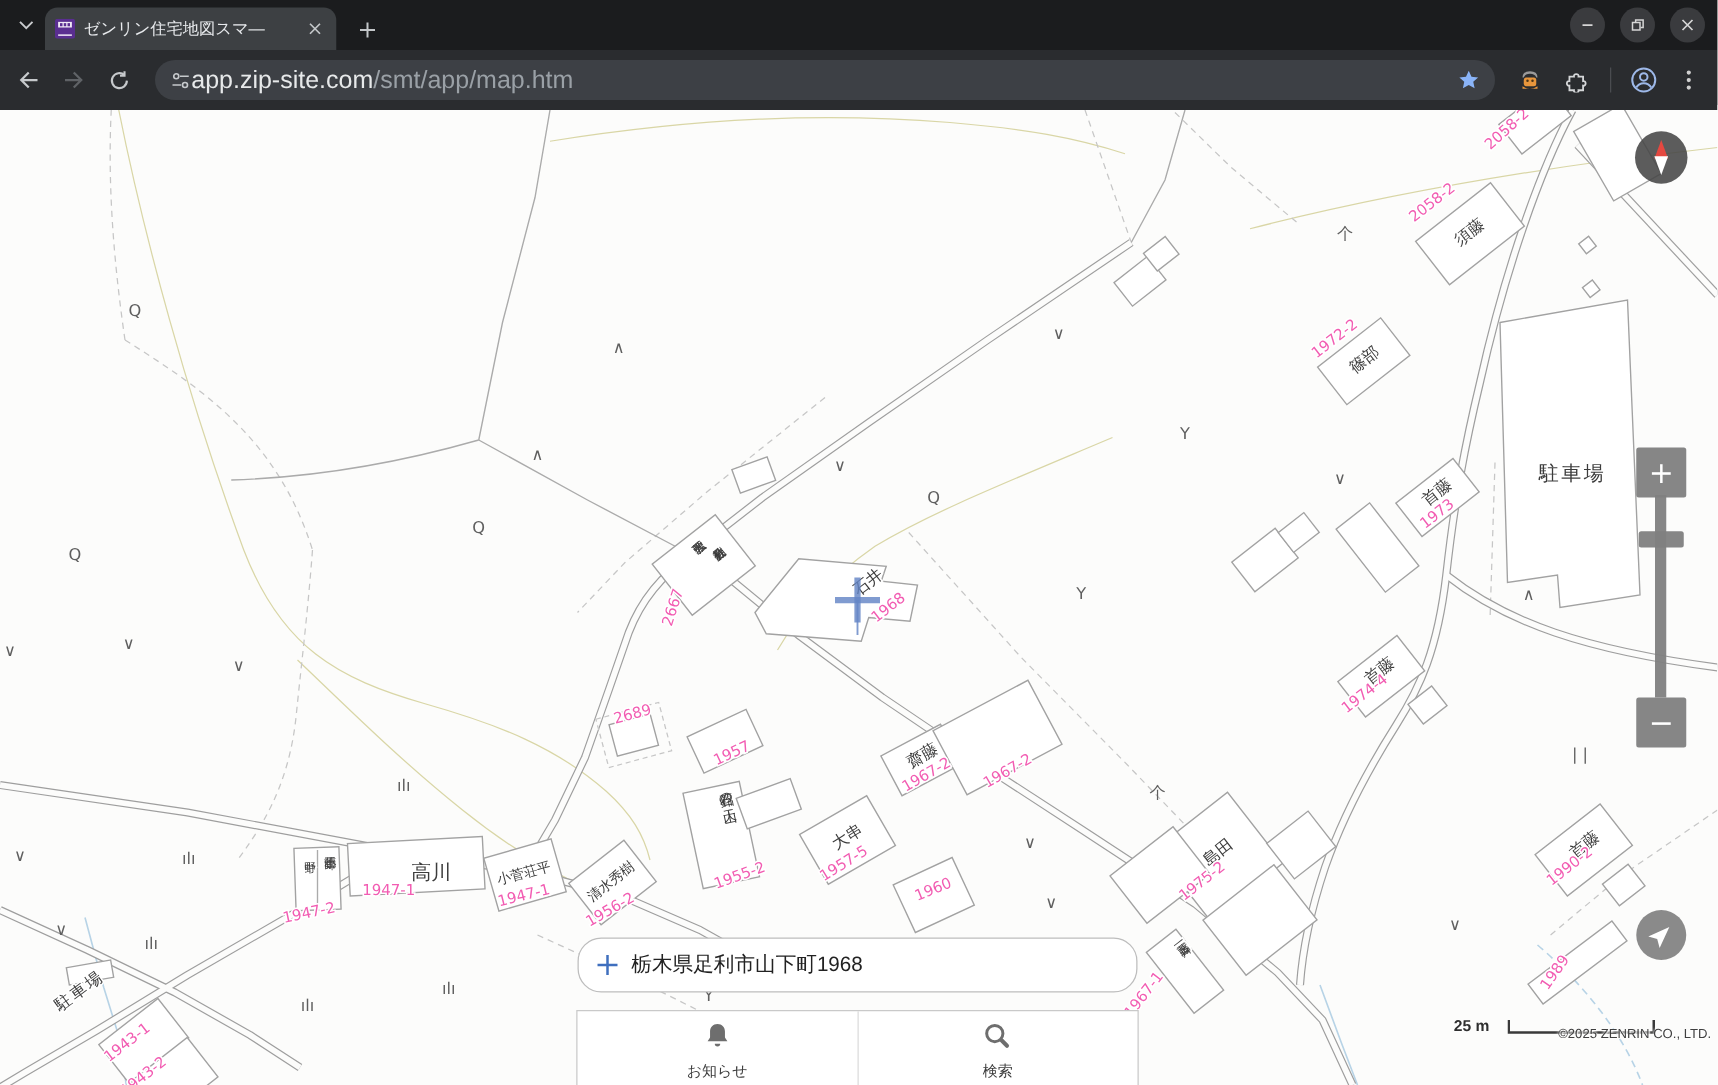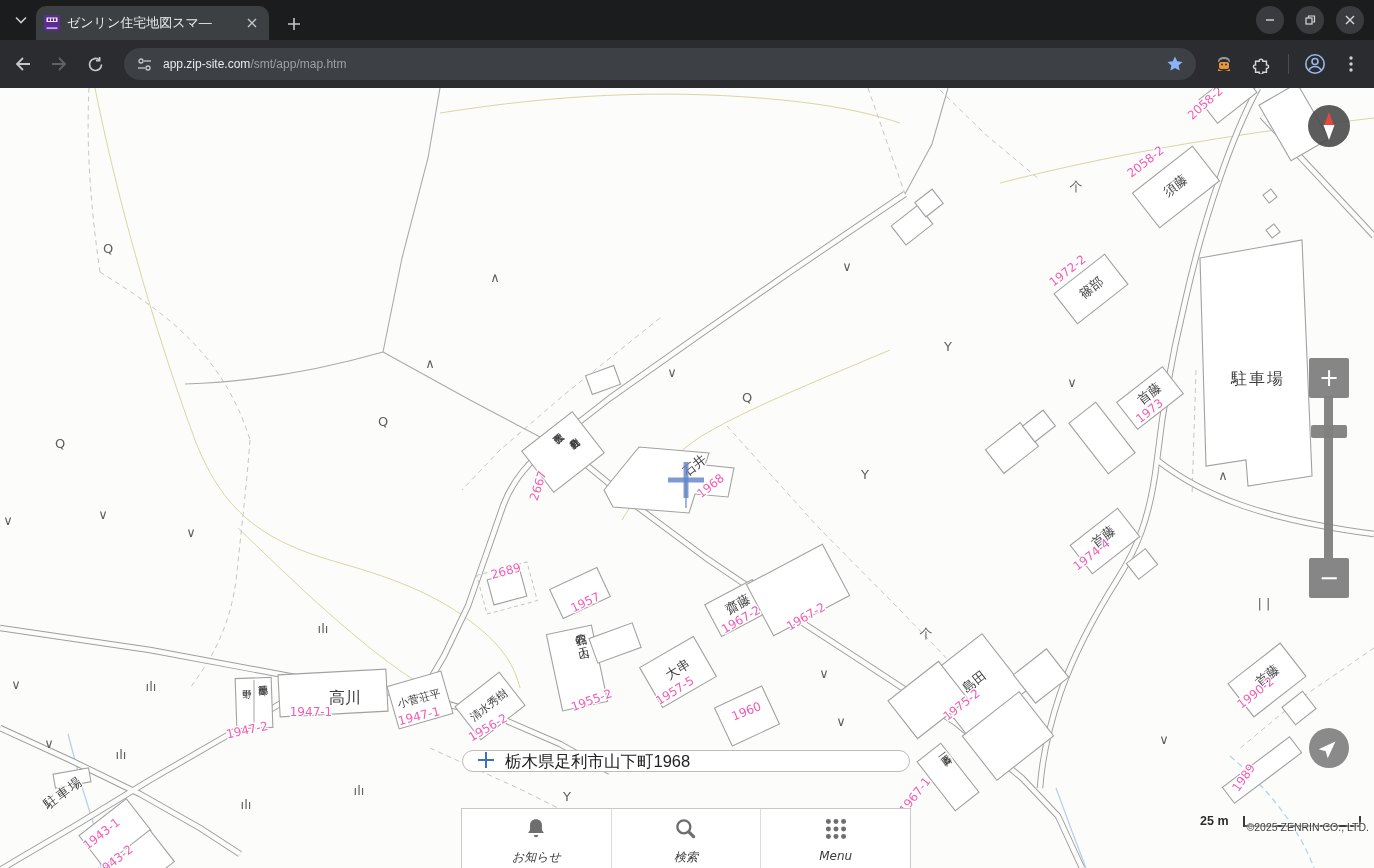--- a/index.html
+++ b/index.html
@@ -15,21 +15,21 @@
   .tab-title{flex:1;font-size:13px;color:#e8eaed;white-space:nowrap;overflow:hidden;}
   .favicon{width:16px;height:16px;flex:0 0 16px;}
   .tab-close{width:18px;height:18px;display:flex;align-items:center;justify-content:center;color:#c3c6c9;border-radius:50%;}
   .newtab{position:absolute;left:282px;top:12px;width:24px;height:24px;display:flex;align-items:center;justify-content:center;color:#c3c6c9;}
   .winctl{position:absolute;right:10px;top:6px;display:flex;gap:12px;}
   .wbtn{width:28px;height:28px;border-radius:50%;background:#3a3b3e;display:flex;align-items:center;justify-content:center;color:#d6d6d6;}
   .navbar{position:absolute;top:40px;left:0;right:0;height:48px;background:#2a2c2f;}
   .navicon{position:absolute;top:11px;width:26px;height:26px;display:flex;align-items:center;justify-content:center;}
   .omni{position:absolute;left:124px;top:8px;width:1072px;height:32px;border-radius:16px;background:#3d4045;
         display:flex;align-items:center;padding:0 12px;box-sizing:border-box;}
-  .url{font-size:12px;margin-left:10px;white-space:nowrap;}
+  .url{font-size:20px;white-space:nowrap;}
   .url .host{color:#e7e9ea;}
   .url .path{color:#9aa0a6;}
   .omni-star{margin-left:auto;}
   .divider-v{position:absolute;left:1288px;top:14px;width:1px;height:20px;background:#4a4c50;}
   
   .map-wrap{position:absolute;top:88px;left:0;width:1374px;height:780px;background:#fcfcfb;}
   #map-svg{position:absolute;top:0;left:0;}
   .contour{stroke:#d9d6a6;stroke-width:1;fill:none;}
   .thin{stroke:#ababab;stroke-width:1.1;fill:none;}
   .bdash{stroke:#c6c6c6;stroke-width:1;fill:none;stroke-dasharray:5 4;}
@@ -52,29 +52,29 @@
   
   .ovl{position:absolute;}
   .compass{left:1307px;top:16px;width:44px;height:44px;}
   .zbtn{left:1309px;width:40px;height:40px;background:rgba(127,127,127,.95);border:none;border-radius:2px;
         color:#fff;font-size:24px;line-height:38px;text-align:center;padding:0;position:absolute;
         font-family:"DejaVu Sans",sans-serif;}
   .ztrack{left:1324px;top:308px;width:9px;height:162px;background:rgba(127,127,127,.95);position:absolute;}
   .zhandle{left:1311px;top:337px;width:36px;height:13px;background:rgba(127,127,127,.95);border-radius:2px;position:absolute;}
   .locate{left:1309px;top:640px;width:40px;height:40px;border-radius:50%;background:rgba(128,128,128,.92);
           display:flex;align-items:center;justify-content:center;}
-  .scalebar{left:1200px;top:727px;display:flex;align-items:flex-end;gap:14px;}
+  .scalebar{left:1163px;top:727px;display:flex;align-items:flex-end;gap:14px;}
   .scale-txt{font-size:12.5px;font-weight:bold;color:#2e2e2e;text-shadow:0 0 3px #fff,0 0 2px #fff;line-height:13px;}
   .copyright{right:5px;top:733px;font-size:10.5px;color:#3f3f3f;text-shadow:0 0 3px #fff,0 0 2px #fff,1px 1px 1px #fff;}
-  .search-pill{left:462px;top:662px;width:448px;height:22px;background:#fff;border:1px solid #bdbdbd;
-        border-radius:19px;box-sizing:border-box;display:flex;padding:0 14px;gap:10px;}
+  .search-pill{left:462px;top:662px;width:448px;height:44px;background:#fff;border:1px solid #bdbdbd;
+        border-radius:19px;box-sizing:border-box;display:flex;align-items:center;padding:0 14px;gap:10px;}
   .search-txt{font-size:16.5px;color:#222;white-space:nowrap;}
   .btoolbar{left:461px;top:720px;width:450px;height:62px;background:#fff;border:1px solid #c9c9c9;
         box-sizing:border-box;display:flex;}
-  .bcell{flex:1;display:flex;flex-direction:column;align-items:center;justify-content:flex-start;padding-top:7px;gap:7px;font-style:italic;}
+  .bcell{flex:1;display:flex;flex-direction:column;align-items:center;justify-content:flex-start;padding-top:7px;gap:7px;}
   .bcell + .bcell{border-left:1px solid #dcdcdc;text-align:center;}
   .bcell-label{font-size:12px;color:#3c3c3c;font-family:"DejaVu Sans","Liberation Sans",sans-serif;}
 </style>
 </head>
 <body>
 
 <div class="chrome">
   <div class="titlebar">
     <div class="tab-chevron">
       <svg width="12" height="8" viewBox="0 0 12 8">
@@ -419,30 +419,14 @@
     </svg>
     <span class="bcell-label">お知らせ</span>
   </div>
   <div class="bcell">
     <svg width="26" height="26" viewBox="0 0 24 24">
       <circle cx="10" cy="10" r="6" fill="none" stroke="#6e6e6e" stroke-width="2.2"></circle>
       <path d="M14.8 14.8 L19 19" stroke="#6e6e6e" stroke-width="3" stroke-linecap="round"></path>
     </svg>
     <span class="bcell-label">検索</span>
   </div>
-  <div class="bcell">
-    <svg width="26" height="26" viewBox="0 0 24 24">
-      <g fill="#6e6e6e">
-        <circle cx="5" cy="5" r="2.3"></circle>
-            <circle cx="12" cy="5" r="2.3"></circle>
-            <circle cx="19" cy="5" r="2.3"></circle>
-        <circle cx="5" cy="12" r="2.3"></circle>
-            <circle cx="12" cy="12" r="2.3"></circle>
-            <circle cx="19" cy="12" r="2.3"></circle>
-        <circle cx="5" cy="19" r="2.3"></circle>
-            <circle cx="12" cy="19" r="2.3"></circle>
-            <circle cx="19" cy="19" r="2.3"></circle>
-      </g>
-    </svg>
-    <span class="bcell-label">Menu</span>
-  </div>
 </div>
 </div>
 
 </body></html>

